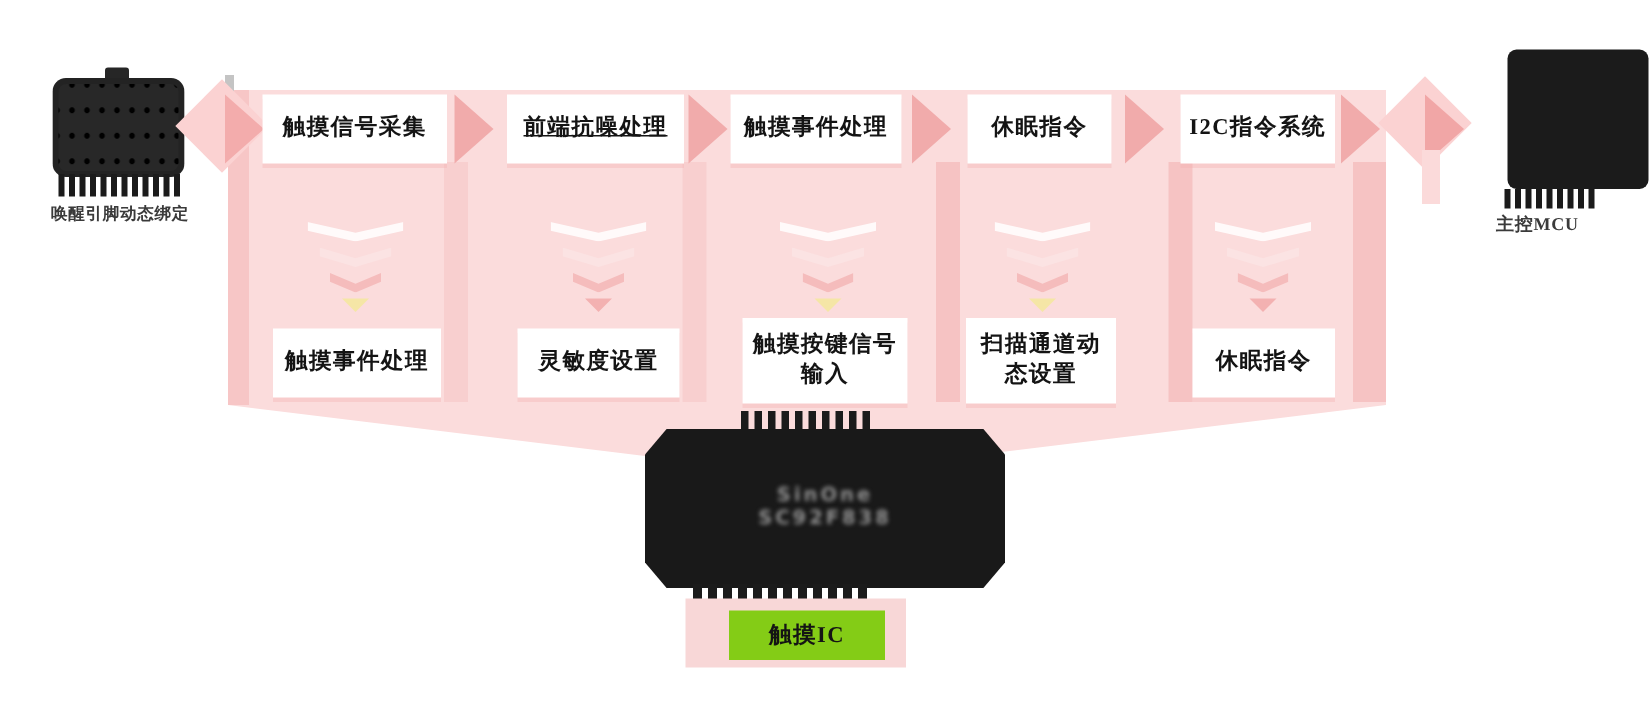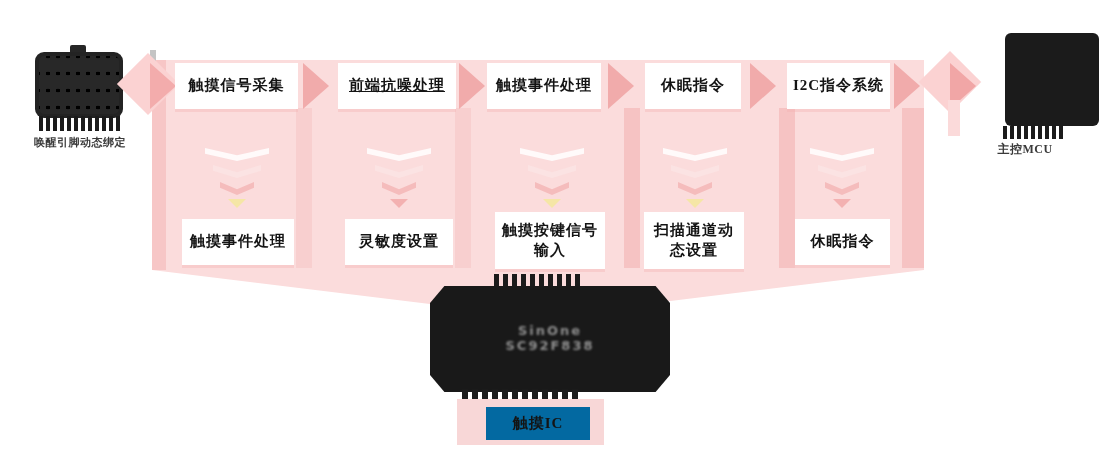--- a/index.html
+++ b/index.html
@@ -42,21 +42,21 @@
 
   
   .teeth{position:absolute;display:flex;gap:4px;}
   .teeth i{display:block;background:#1b1b1b;}
   .chipbody{position:absolute;left:430px;top:286px;width:240px;height:106px;background:#191919;
             clip-path:polygon(6% 0,94% 0,100% 16%,100% 84%,94% 100%,6% 100%,0 84%,0 16%);
             display:flex;flex-direction:column;align-items:center;justify-content:center;}
   .marking{color:#8f8f8f;filter:blur(1.3px);font-family:"DejaVu Sans",sans-serif;font-weight:bold;
            font-size:13px;letter-spacing:2px;line-height:1.15;text-align:center;}
   .underpanel{position:absolute;left:457px;top:399px;width:147px;height:46px;background:#f8d7d7;}
-  .icbox{position:absolute;left:486px;top:407px;width:104px;height:33px;background:#0369a1;
+  .icbox{position:absolute;left:486px;top:407px;width:104px;height:33px;background:#84cc16;
          display:flex;align-items:center;justify-content:center;font-weight:bold;font-size:15px;
          letter-spacing:1px;color:#141414;}
 
   .keypad{position:absolute;left:35px;top:52px;width:88px;height:66px;background:#282828;border-radius:9px;
           background-image:radial-gradient(circle,#000 1.8px,transparent 2.1px);
           background-size:10px 17px;background-position:8px 13px;box-shadow:inset 0 0 0 4px #232323;}
   .keypadtab{position:absolute;left:70px;top:45px;width:16px;height:10px;background:#262626;border-radius:2px;}
 
   .mcusq{position:absolute;left:1005px;top:33px;width:94px;height:93px;background:#1b1b1b;border-radius:6px;}
 

